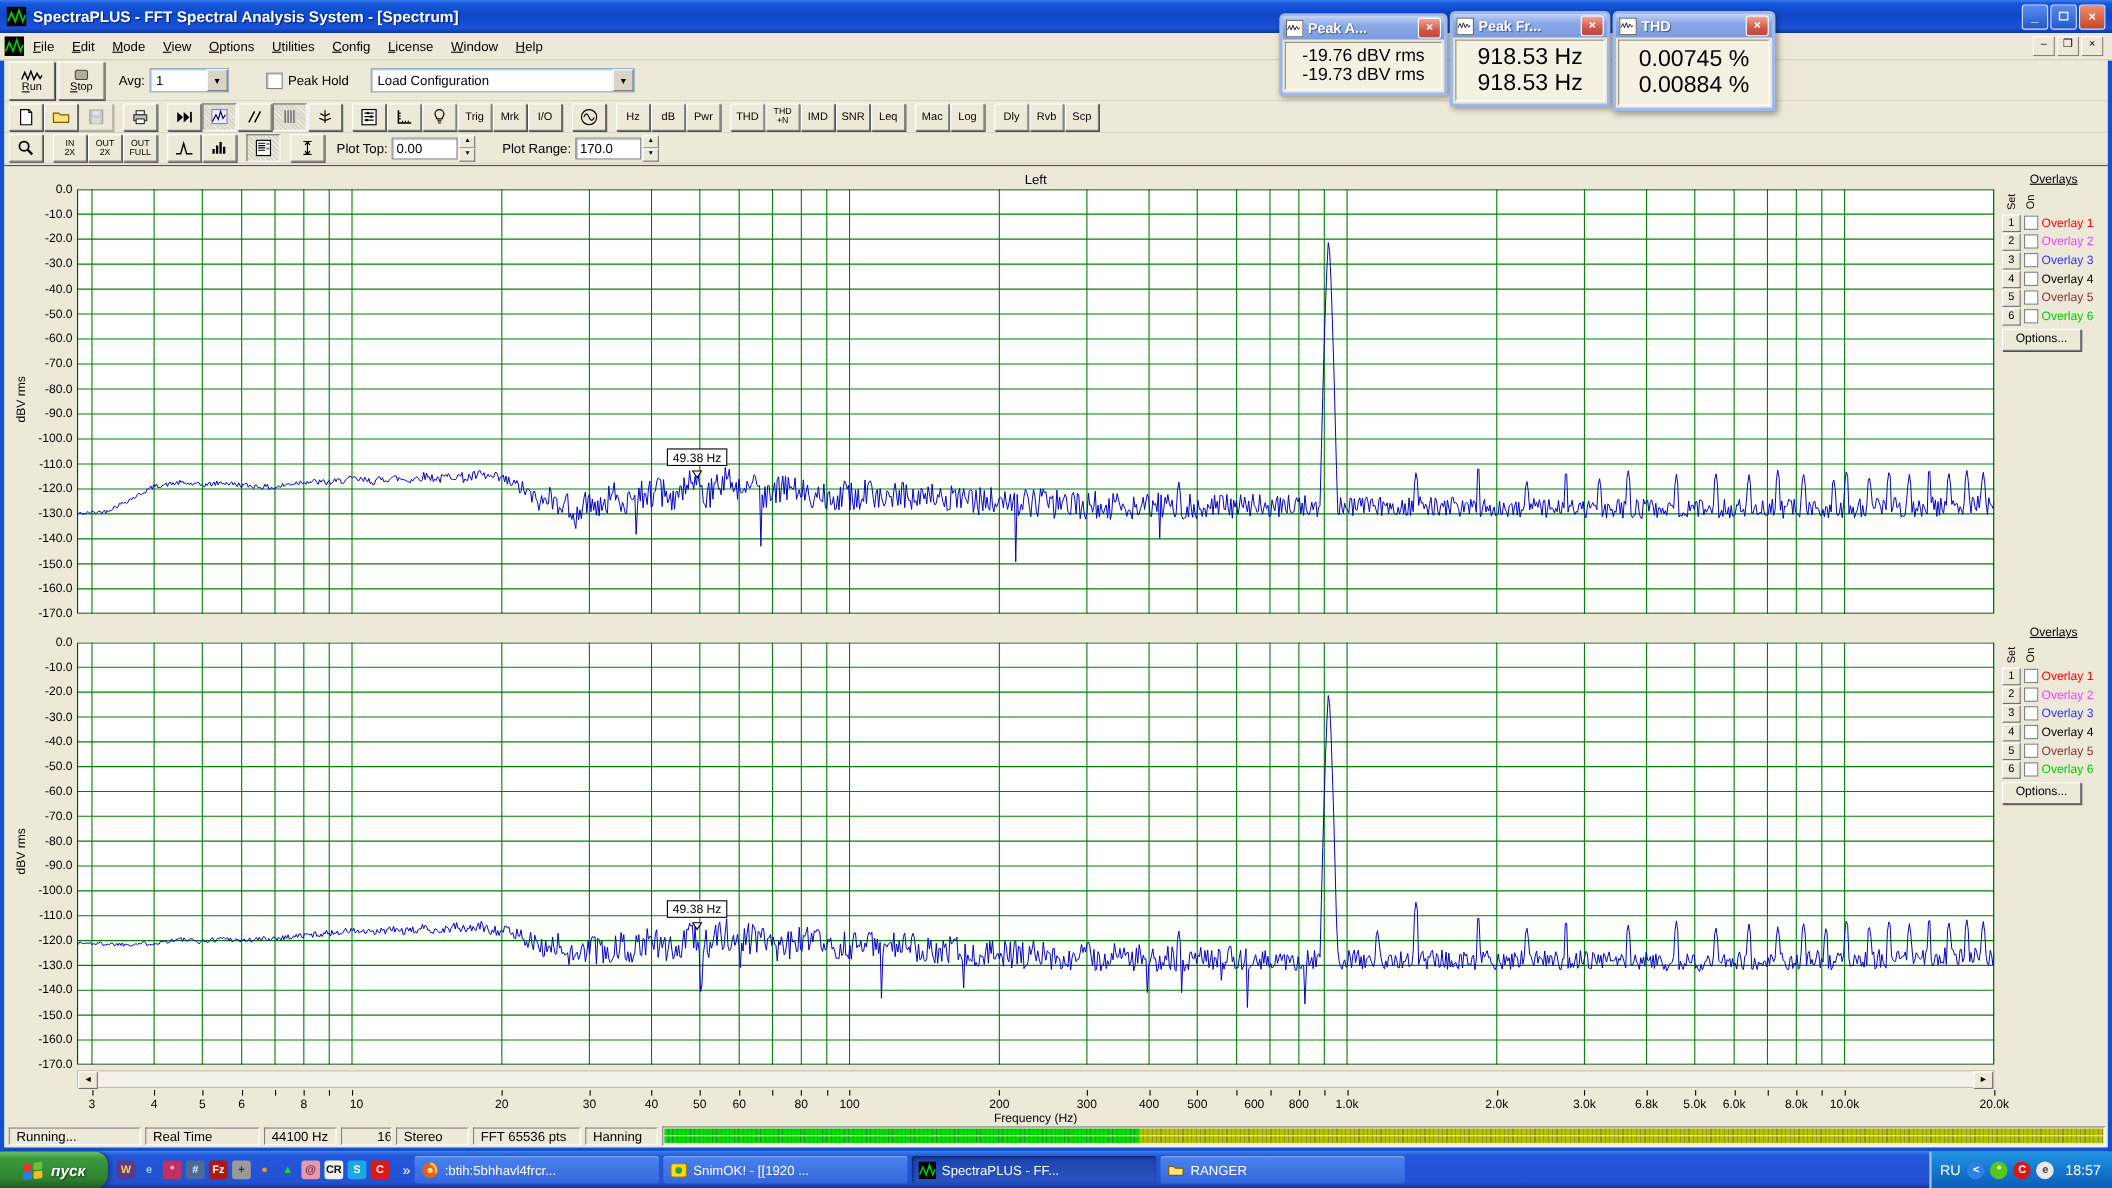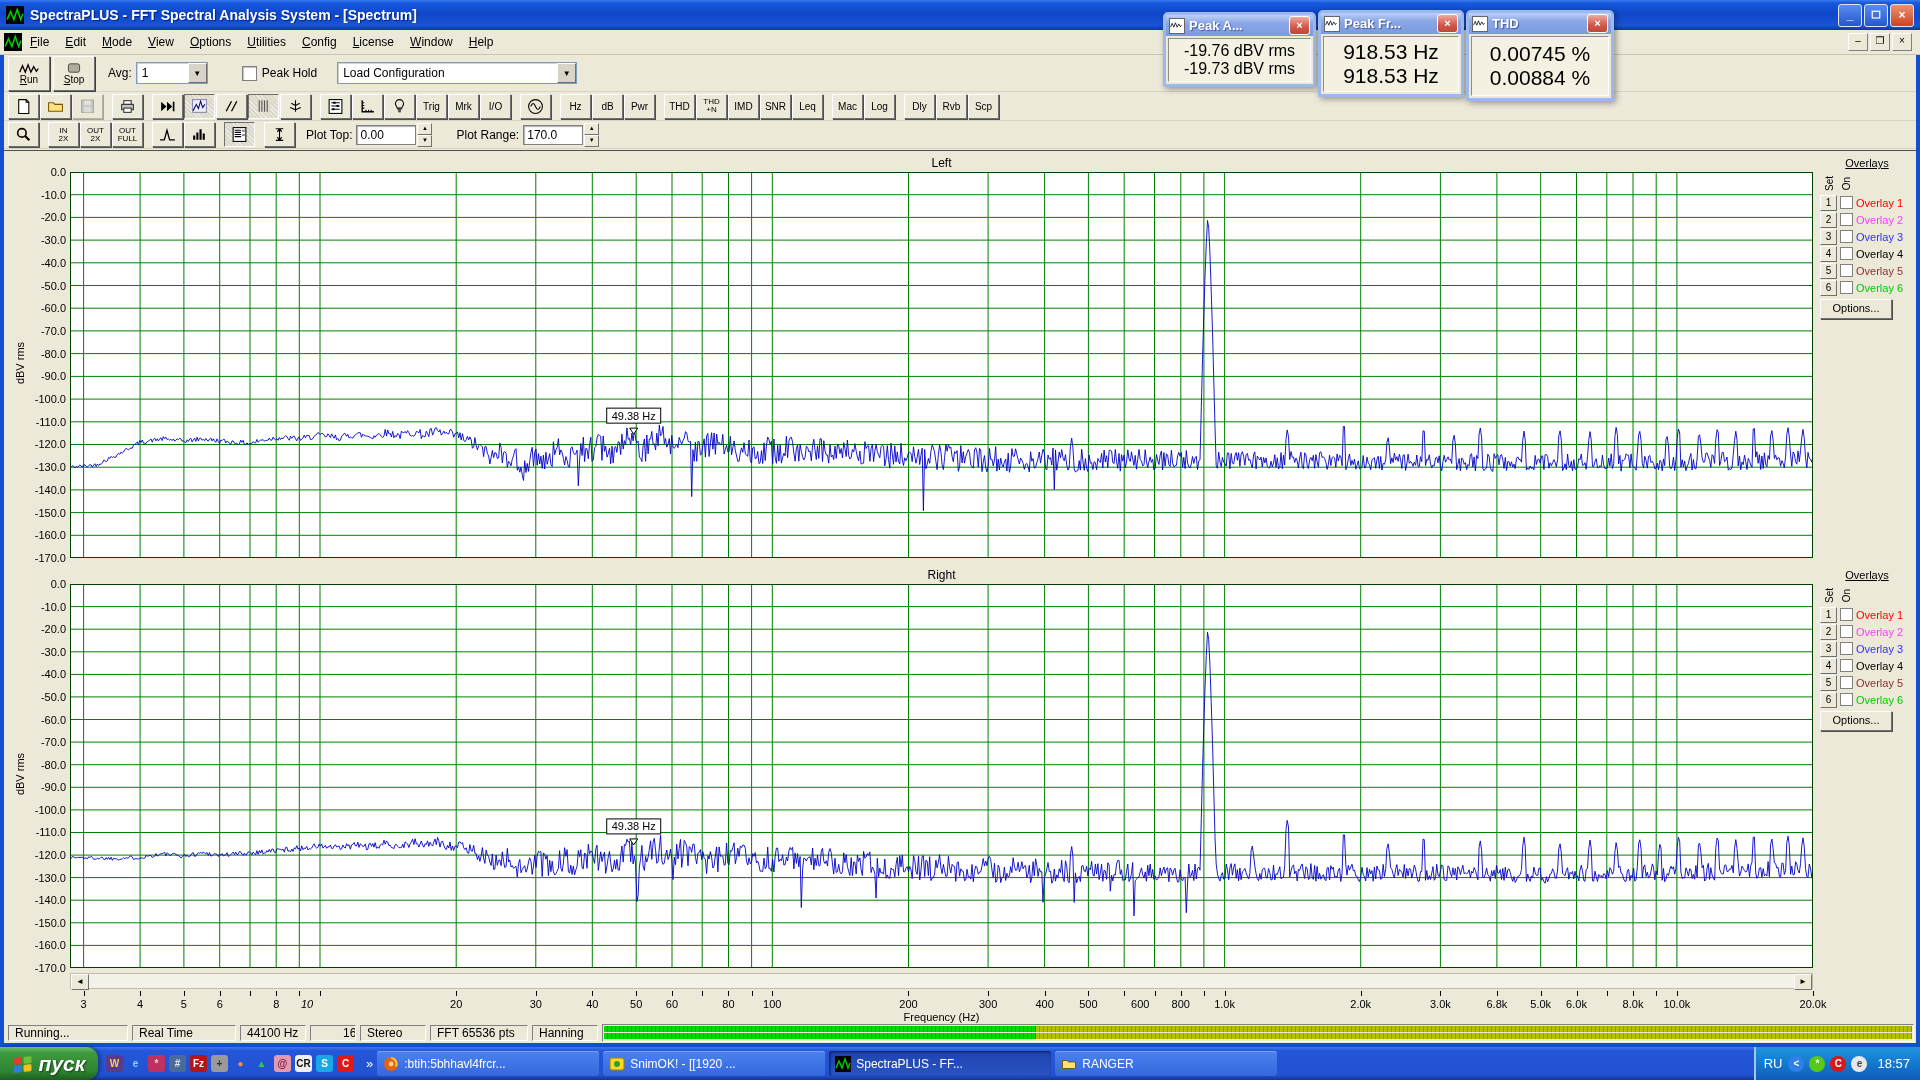--- a/index.html
+++ b/index.html
@@ -71,21 +71,21 @@
   .fwin{position:absolute;border:3px solid #9db9eb;border-radius:5px 5px 2px 2px;background:#ece9d8;box-shadow:2px 2px 6px #00000060;}
   .fwin .ftitle{height:21px;background:linear-gradient(180deg,#bdd0f5,#8aa7e6 40%,#7b9ae0);display:flex;align-items:center;padding:0 3px;border-radius:3px 3px 0 0;}
   .fwin .ftitle .ftxt{color:#fff;font-weight:bold;font-size:13px;margin-left:4px;flex:1;text-shadow:1px 1px 1px #44569a;white-space:nowrap;overflow:hidden;}
   .fclose{width:19px;height:17px;border-radius:3px;border:1px solid #fff;background:linear-gradient(180deg,#f0a8a0,#d05848 60%,#c04838);color:#fff;font-size:11px;font-weight:bold;text-align:center;line-height:16px;}
   .fbody{margin:2px;background:#f4f1e2;border:1px solid;border-color:#909080 #fff #fff #909080;text-align:center;}
   .fbody div{white-space:nowrap;}
   .ficon{width:14px;height:14px;background:#fff;border:1px solid #666;display:inline-block;}
   .ficon svg{width:12px;height:12px;}
   
   #taskbar{position:absolute;left:0;top:1047px;width:1920px;height:33px;background:linear-gradient(180deg,#3a77e8 0%,#2456d8 12%,#2152d2 85%,#15348f 100%);display:flex;align-items:center;}
-  #startbtn{width:98px;height:33px;border-radius:0 12px 12px 0;background:linear-gradient(180deg,#6cbf6c 0%,#3d9a3d 18%,#2e8330 75%,#1d5c20 100%);display:flex;align-items:center;justify-content:center;gap:6px;color:#fff;font-size:21px;font-weight:bold;font-style:italic;text-shadow:1px 1px 2px #124012;box-shadow:2px 0 4px #00000060;}
+  #startbtn{width:98px;height:33px;border-radius:0 12px 12px 0;background:linear-gradient(180deg,#6cbf6c 0%,#3d9a3d 18%,#2e8330 75%,#1d5c20 100%);display:flex;align-items:center;justify-content:center;gap:6px;color:#fff;font-size:14px;font-weight:bold;font-style:italic;text-shadow:1px 1px 2px #124012;box-shadow:2px 0 4px #00000060;}
   #quicklaunch{display:flex;align-items:center;gap:4px;padding:0 8px;}
   .qlicon{width:17px;height:17px;border-radius:3px;display:flex;align-items:center;justify-content:center;font-size:10px;font-weight:bold;}
   .chevron{color:#fff;font-size:13px;margin:0 4px;}
   .taskbtn{width:222px;height:25px;margin-right:4px;border-radius:3px;background:linear-gradient(180deg,#4a82ee,#3567dd);box-shadow:inset 0 1px 0 #7aa4f4;display:flex;align-items:center;gap:5px;padding:0 6px;box-sizing:border-box;color:#fff;font-size:12px;white-space:nowrap;overflow:hidden;}
   .taskbtn.active{background:linear-gradient(180deg,#1e43ad,#2a54c4);box-shadow:inset 1px 1px 3px #0a1e60;}
   .taskbtn .ticon{width:16px;height:16px;flex:0 0 16px;display:flex;align-items:center;justify-content:center;}
   #tray{margin-left:auto;height:33px;background:linear-gradient(180deg,#2194e0 0%,#1478cf 50%,#0f5cb8 100%);border-left:2px solid #9cc8f0;display:flex;align-items:center;gap:6px;padding:0 10px 0 8px;}
   #tray .lang{color:#fff;font-size:13px;}
   .trayicon{width:16px;height:16px;border-radius:8px;display:flex;align-items:center;justify-content:center;font-size:10px;font-weight:bold;}
   #clock{color:#fff;font-size:13px;margin-left:4px;}
@@ -409,21 +409,20 @@
         <div class="ylab" style="left: 2px; top: 219.353px;">-90.0</div>
         <div class="ylab" style="left: 2px; top: 242.059px;">-100.0</div>
         <div class="ylab" style="left: 2px; top: 264.765px;">-110.0</div>
         <div class="ylab" style="left: 2px; top: 287.471px;">-120.0</div>
         <div class="ylab" style="left: 2px; top: 310.176px;">-130.0</div>
         <div class="ylab" style="left: 2px; top: 332.882px;">-140.0</div>
         <div class="ylab" style="left: 2px; top: 355.588px;">-150.0</div>
         <div class="ylab" style="left: 2px; top: 378.294px;">-160.0</div>
         <div class="ylab" style="left: 2px; top: 401px;">-170.0</div>
         <div class="yaxis-name" style="top: 206px;">dBV rms</div>
-        <div class="plot-title" style="top: 417px;">Right</div>
         <svg width="1743" height="384" class="plot-svg" style="top: 433px;">
           <line x1="13.6" y1="0" x2="13.6" y2="384" stroke="#008000" stroke-width="1"></line>
           <line x1="70.1" y1="0" x2="70.1" y2="384" stroke="#008000" stroke-width="1"></line>
           <line x1="113.9" y1="0" x2="113.9" y2="384" stroke="#008000" stroke-width="1"></line>
           <line x1="149.7" y1="0" x2="149.7" y2="384" stroke="#008000" stroke-width="1"></line>
           <line x1="180.0" y1="0" x2="180.0" y2="384" stroke="#008000" stroke-width="1"></line>
           <line x1="206.2" y1="0" x2="206.2" y2="384" stroke="#008000" stroke-width="1"></line>
           <line x1="229.3" y1="0" x2="229.3" y2="384" stroke="#008000" stroke-width="1"></line>
           <line x1="250.0" y1="0" x2="250.0" y2="384" stroke="#008000" stroke-width="1"></line>
           <line x1="386.2" y1="0" x2="386.2" y2="384" stroke="#008000" stroke-width="1"></line>
@@ -609,21 +608,21 @@
         <div class="xtickmark" style="left: 1602.79px; top: 840px;"></div>
         <div class="xtickmark" style="left: 1629.02px; top: 840px;"></div>
         <div class="xtickmark" style="left: 1652.16px; top: 840px;"></div>
         <div class="xtickmark" style="left: 1672.85px; top: 840px;"></div>
         <div class="xtickmark" style="left: 1809px; top: 840px;"></div>
         <div class="xtick" style="left: 79.5515px; top: 847px;">3</div>
         <div class="xtick" style="left: 136.058px; top: 847px;">4</div>
         <div class="xtick" style="left: 179.888px; top: 847px;">5</div>
         <div class="xtick" style="left: 215.699px; top: 847px;">6</div>
         <div class="xtick" style="left: 272.205px; top: 847px;">8</div>
-        <div class="xtick" style="left: 303px; top: 847px; font-style: italic;">10</div>
+        <div class="xtick" style="left: 320px; top: 847px;">10</div>
         <div class="xtick" style="left: 452.183px; top: 847px;">20</div>
         <div class="xtick" style="left: 531.824px; top: 847px;">30</div>
         <div class="xtick" style="left: 588.33px; top: 847px;">40</div>
         <div class="xtick" style="left: 632.16px; top: 847px;">50</div>
         <div class="xtick" style="left: 667.972px; top: 847px;">60</div>
         <div class="xtick" style="left: 724.478px; top: 847px;">80</div>
         <div class="xtick" style="left: 768.308px; top: 847px;">100</div>
         <div class="xtick" style="left: 904.455px; top: 847px;">200</div>
         <div class="xtick" style="left: 984.096px; top: 847px;">300</div>
         <div class="xtick" style="left: 1040.6px; top: 847px;">400</div>

